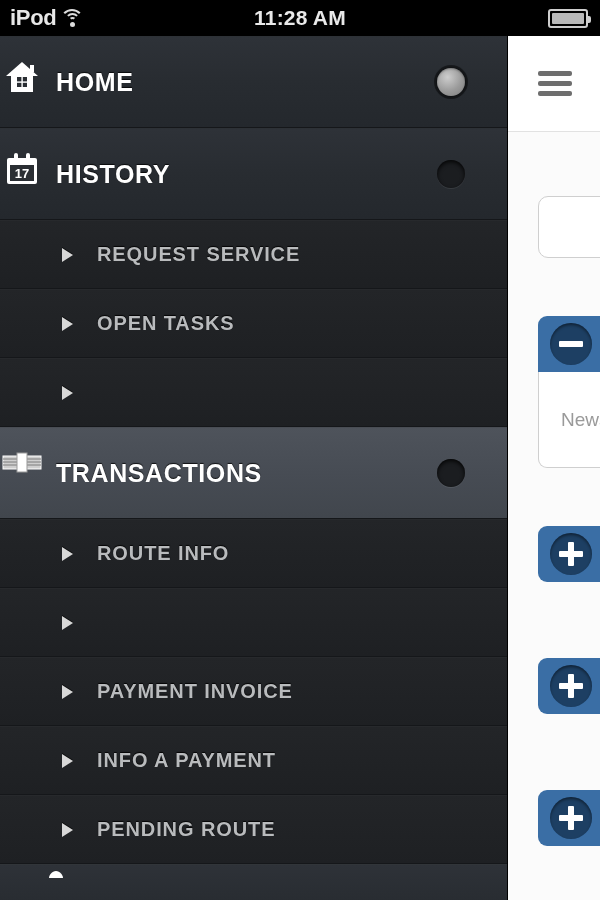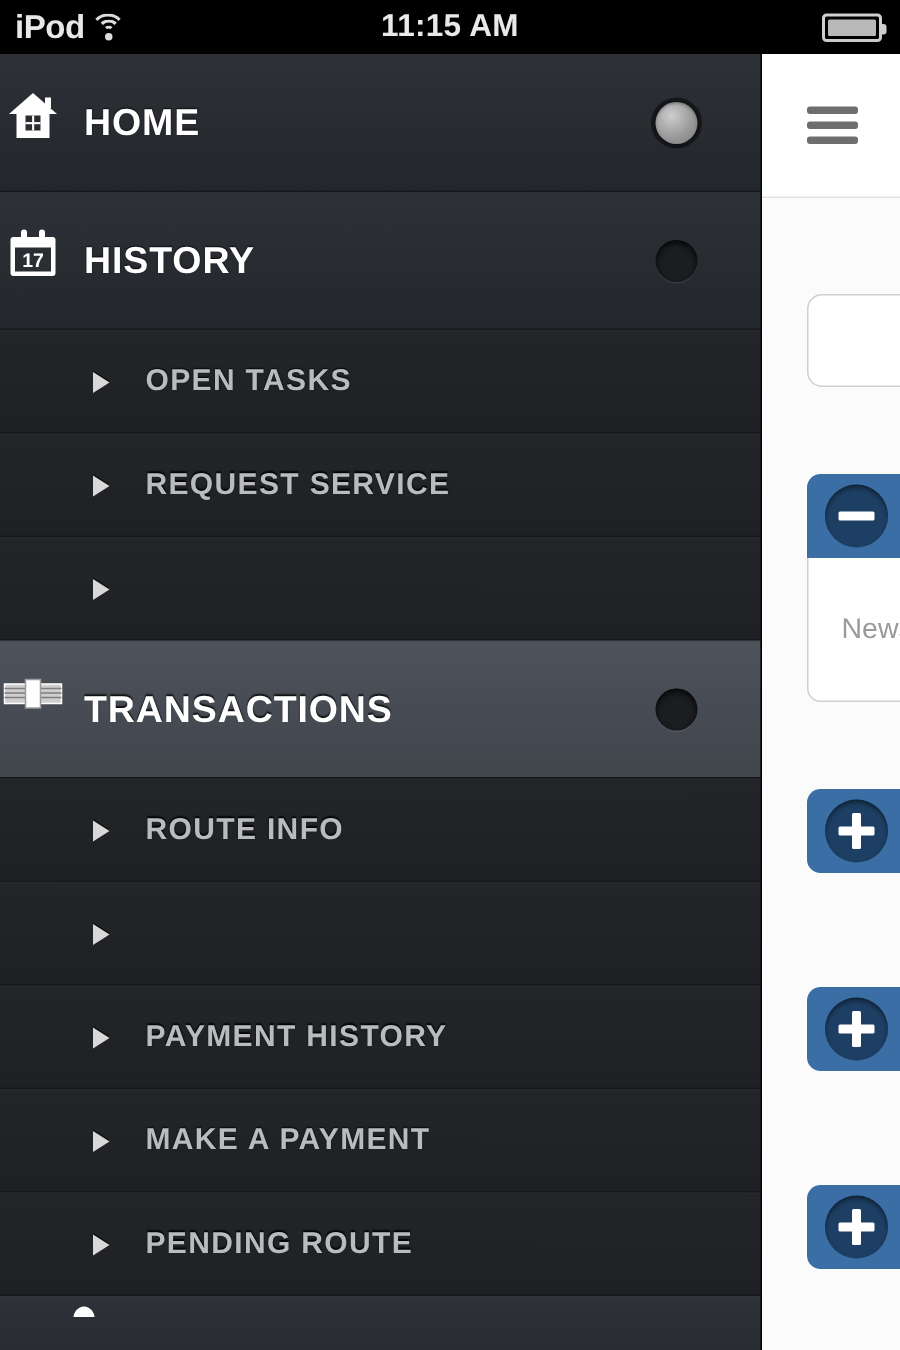--- a/index.html
+++ b/index.html
@@ -142,21 +142,21 @@
   <div class="statusbar">
     <div class="sb-left">
       <span class="sb-carrier">iPod</span>
       <span class="wifi">
           <i></i>
           <i></i>
           <i></i>
           <b></b>
         </span>
     </div>
-    <div class="sb-center">11:15 AM</div>
+    <div class="sb-center">11:28 AM</div>
     <div class="sb-right">
       <span class="battery">
           <span></span>
         </span>
     </div>
   </div>
 
   <div class="body-wrap">
 
     <div class="content">
@@ -230,25 +230,25 @@
             <rect x="5" y="13" width="24" height="16" fill="#2a2e33"></rect>
             <text x="17" y="26" font-family="Liberation Sans, sans-serif" font-size="13" font-weight="700" fill="#fff" text-anchor="middle">17</text>
           </svg>
         </span>
         <span class="label-main">HISTORY</span>
         <span class="led"></span>
       </div>
 
       <div class="row sub">
         <span class="tri"></span>
+        <span class="label-sub">REQUEST SERVICE</span>
+      </div>
+      <div class="row sub">
+        <span class="tri"></span>
         <span class="label-sub">OPEN TASKS</span>
-      </div>
-      <div class="row sub">
-        <span class="tri"></span>
-        <span class="label-sub">REQUEST SERVICE</span>
       </div>
       <div class="row sub">
         <span class="tri"></span>
       </div>
       <div class="row main active">
         <span class="ico">
           <svg class="gl" width="40" height="24" viewBox="0 0 40 24">
             <rect x="1" y="5" width="17" height="13" fill="#cfcfcf" stroke="#fff" stroke-width="1"></rect>
             <rect x="22" y="5" width="17" height="13" fill="#cfcfcf" stroke="#fff" stroke-width="1"></rect>
             <g stroke="#7d7d7d" stroke-width="1">
@@ -269,25 +269,25 @@
       <div class="row sub">
         <span class="tri"></span>
         <span class="label-sub">ROUTE INFO</span>
       </div>
 
       <div class="row sub">
         <span class="tri"></span>
       </div>
       <div class="row sub">
         <span class="tri"></span>
-        <span class="label-sub">PAYMENT HISTORY</span>
-      </div>
-      <div class="row sub">
-        <span class="tri"></span>
-        <span class="label-sub">MAKE A PAYMENT</span>
+        <span class="label-sub">PAYMENT INVOICE</span>
+      </div>
+      <div class="row sub">
+        <span class="tri"></span>
+        <span class="label-sub">INFO A PAYMENT</span>
       </div>
       <div class="row sub">
         <span class="tri"></span>
         <span class="label-sub">PENDING ROUTE</span>
       </div>
 
       <div class="row partial">
         <span class="ico">
           <svg class="gl" width="30" height="16" viewBox="0 0 30 16">
             <path d="M15 9 C11 9 8 13 8 16 L22 16 C22 13 19 9 15 9 Z" fill="#fff"></path>

